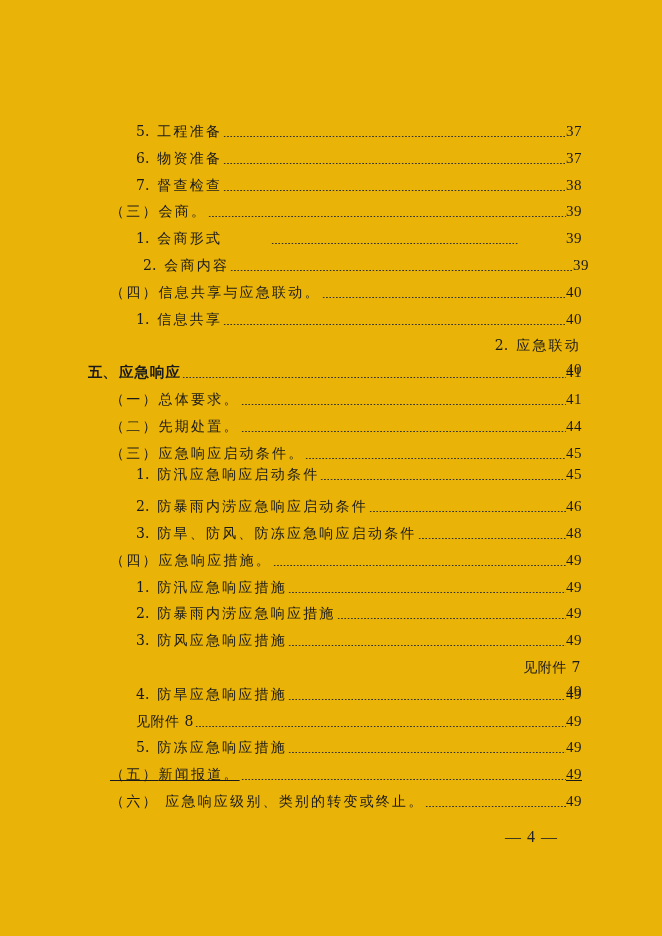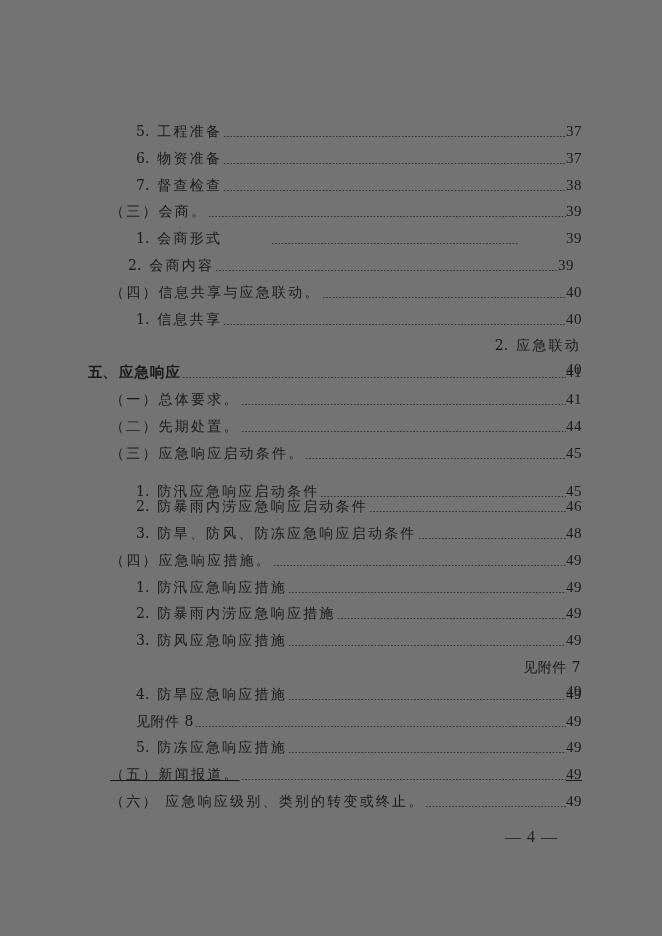--- a/index.html
+++ b/index.html
@@ -13,21 +13,21 @@
       position: relative;
       overflow: hidden;
       font-family: "DejaVu Serif", "Liberation Serif", serif;
       color: #1a1a1a;
     }
     .page {
       position: absolute;
       left: 0; top: 0;
       width: 662px;
       height: 936px;
-      background: #737373;
+      background: #eab308;
     }
     .toc {
       position: absolute;
       left: 0;
       top: 119px;
       width: 662px;
     }
     .toc-row {
       position: absolute;
       height: 24px;
@@ -115,21 +115,21 @@
       <span class="dots"></span>
       <span class="page-no">39</span>
     </div>
 
     <div class="toc-row lvl-3" style="left:136px;width:446px;top:107.2px;gap:48px;">
       <span class="label"><span class="num">1.</span><span>会商形式</span></span>
       <span class="dots"></span>
       <span class="page-no">39</span>
     </div>
 
-    <div class="toc-row lvl-3" style="left:128px;width:446px;top:134px;">
+    <div class="toc-row lvl-3" style="left:143px;width:446px;top:134px;">
       <span class="label"><span class="num">2.</span><span>会商内容</span></span>
       <span class="dots"></span>
       <span class="page-no">39</span>
     </div>
 
     <div class="toc-row lvl-2" style="left:110px;width:472px;top:160.8px;">
       <span class="label"><span>（四）</span><span>信息共享与应急联动。</span></span>
       <span class="dots"></span>
       <span class="page-no">40</span>
     </div>
@@ -163,21 +163,21 @@
       <span class="dots"></span>
       <span class="page-no">44</span>
     </div>
 
     <div class="toc-row lvl-2" style="left:110px;width:472px;top:321.6px;">
       <span class="label"><span>（三）</span><span>应急响应启动条件。</span></span>
       <span class="dots"></span>
       <span class="page-no">45</span>
     </div>
 
-    <div class="toc-row lvl-3" style="left:136px;width:446px;top:360px;">
+    <div class="toc-row lvl-3" style="left:136px;width:446px;top:343px;">
       <span class="label"><span class="num">1.</span><span>防汛应急响应启动条件</span></span>
       <span class="dots"></span>
       <span class="page-no">45</span>
     </div>
 
     <div class="toc-row lvl-3" style="left:136px;width:446px;top:375.2px;">
       <span class="label"><span class="num">2.</span><span>防暴雨内涝应急响应启动条件</span></span>
       <span class="dots"></span>
       <span class="page-no">46</span>
     </div>

